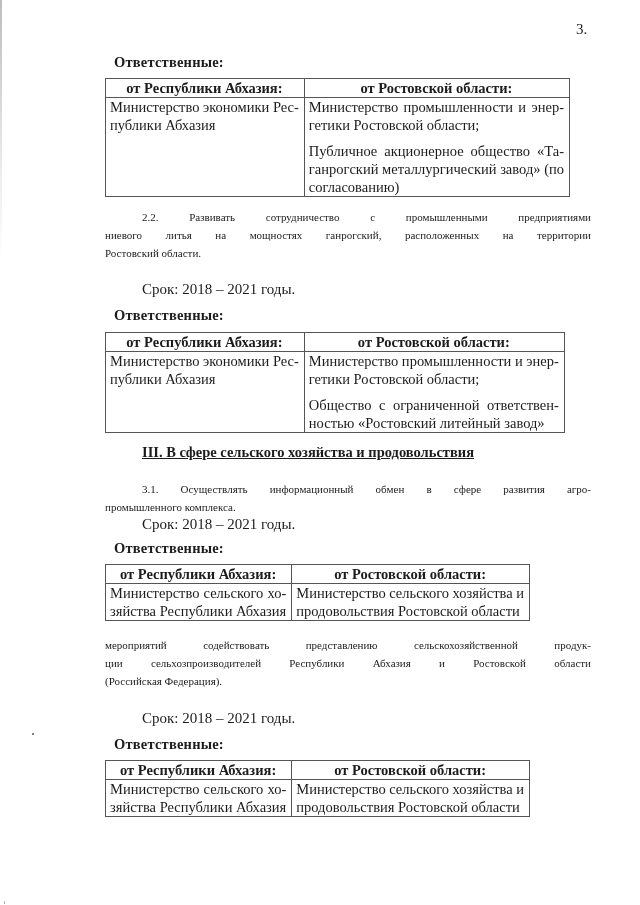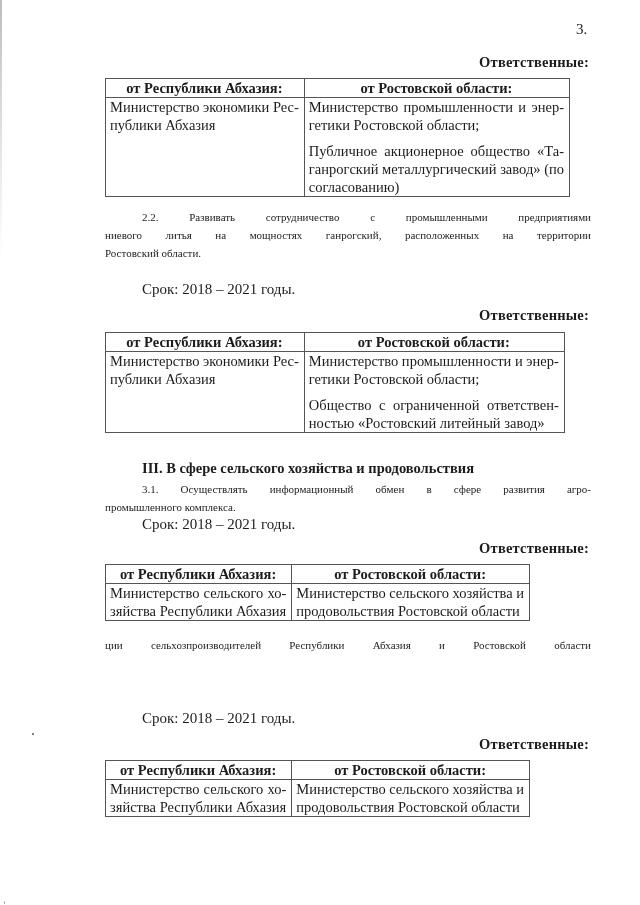--- a/index.html
+++ b/index.html
@@ -11,21 +11,21 @@
   }
   .scan-edge {
     position: absolute; left: 0; top: 0; width: 2px; height: 260px;
     background: linear-gradient(#bdbdbd, #e8e8e8 60%, #ffffff);
   }
   .page-num {
     position: absolute; left: 576px; top: 21px;
     font-size: 15px;
   }
   .heading {
-    position: absolute; left: 103px; width: 486px; text-align: right;
+    position: absolute; left: 114px; width: 486px; text-align: left;
     font-weight: bold; font-size: 14.5px; letter-spacing: 0.2px;
   }
   .section-title {
     position: absolute; left: 142px; font-weight: bold; font-size: 14.5px;
   }
   .para {
     position: absolute; left: 105px; width: 486px;
     font-size: 11px; line-height: 18px; text-align: justify;
   }
   .para .line { display: block; text-align: justify; text-align-last: justify; white-space: nowrap; }
@@ -115,21 +115,21 @@
       <div class="gap"></div>
       <span class="cell-p">
         <span class="ln">Общество с ограниченной ответствен-</span>
         <span class="ln last">ностью «Ростовский литейный завод»</span>
       </span>
     </td>
   </tr>
 </tbody>
   </table>
 
-<div class="section-title" style="top:460px;">III. В сфере сельского хозяйства и продовольствия</div>
+<div class="section-title" style="top:444px;text-decoration:underline;">III. В сфере сельского хозяйства и продовольствия</div>
 
 <div class="para" style="top:480px;">
   <span class="line indent">3.1. Осуществлять информационный обмен в сфере развития агро-</span>
   <span class="line last">промышленного комплекса.</span>
 </div>
 <div class="term" style="top:516px;">Срок: 2018 – 2021 годы.</div>
 
 <div class="heading" style="top:540px;">Ответственные:</div>
 <table class="resp" style="top:564px;">
   <tbody>
@@ -148,21 +148,23 @@
       <span class="cell-p">
         <span class="ln">Министерство сельского хозяйства и</span>
         <span class="ln last">продовольствия Ростовской области</span>
       </span>
     </td>
   </tr>
 </tbody>
   </table>
 
 <div class="para" style="top:636px;">
+  <span class="line">мероприятий содействовать представлению сельскохозяйственной продук-</span>
   <span class="line">ции сельхозпроизводителей Республики Абхазия и Ростовской области</span>
+  <span class="line last">(Российская Федерация).</span>
 </div>
 <div class="term" style="top:710px;">Срок: 2018 – 2021 годы.</div>
 
 <div class="heading" style="top:736px;">Ответственные:</div>
 <table class="resp" style="top:760px;">
   <tbody>
       <tr>
     <th>от Республики Абхазия:</th>
     <th>от Ростовской области:</th>
   </tr>

